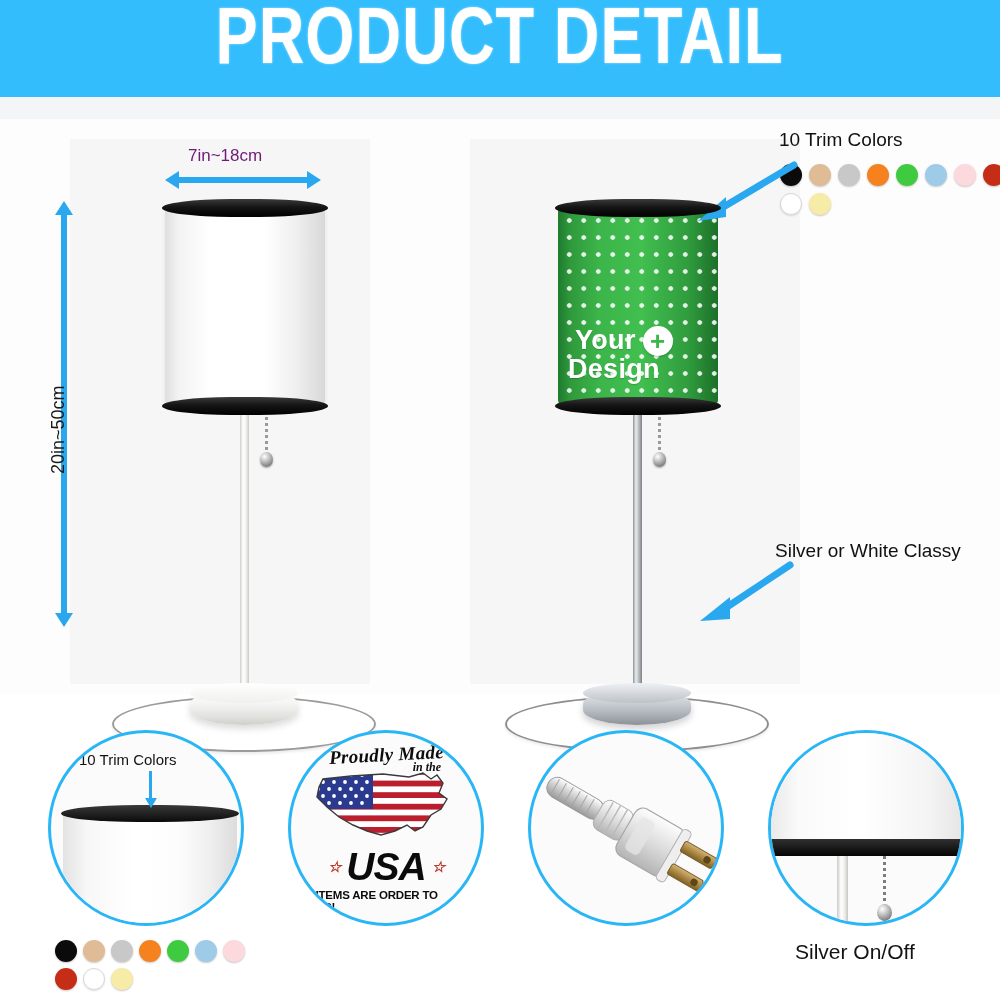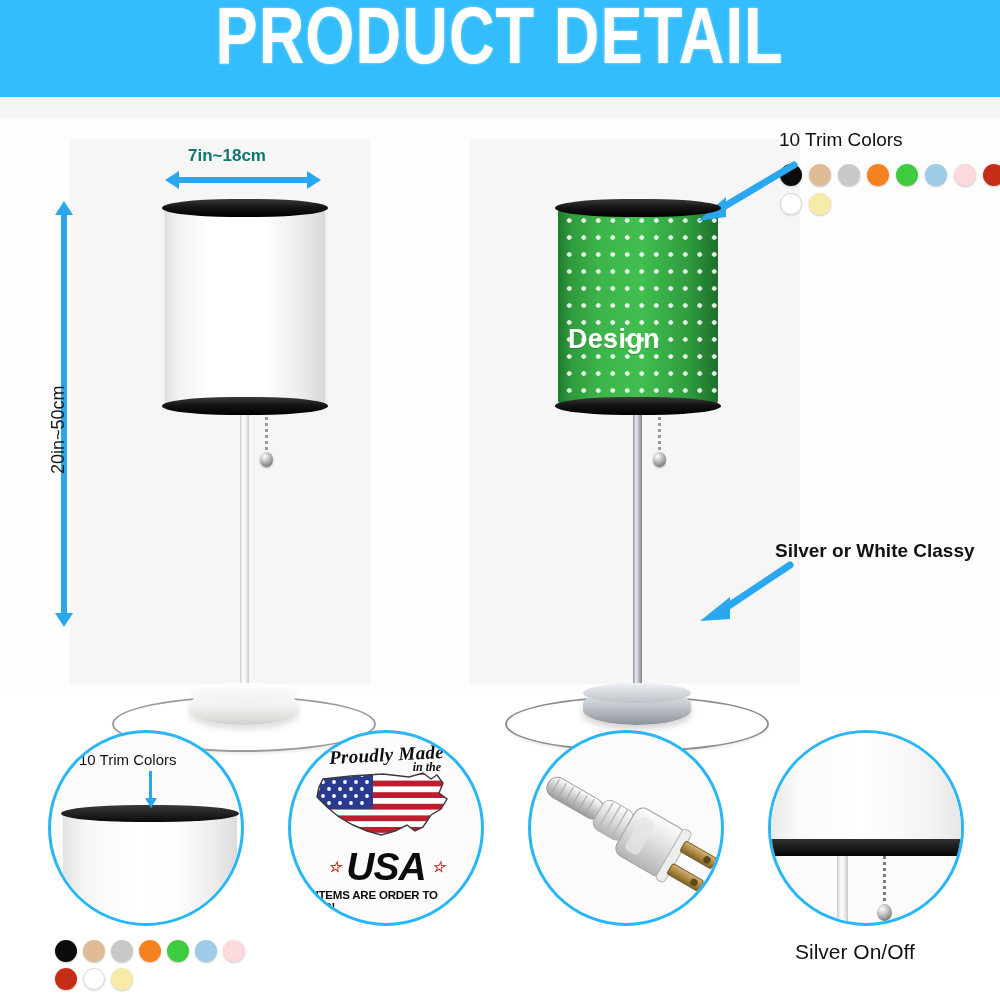--- a/index.html
+++ b/index.html
@@ -136,21 +136,21 @@
     background-image:repeating-linear-gradient(180deg,#9a9a9a 0 3px, transparent 3px 6px);
   }
   .chain-ball{
     position:absolute; width:13px; height:15px; border-radius:50% 50% 48% 48%;
     background:radial-gradient(circle at 35% 30%, #ffffff 0%, #cfcfcf 28%, #8c8c8c 68%, #5d5d5d 100%);
     box-shadow:0 1px 2px rgba(0,0,0,.3);
   }
 
   
   .meas-label{
-    position:absolute; color:#0f766e; font-size:17px; font-weight:700;
+    position:absolute; color:#701a75; font-size:17px; font-weight:400;
     white-space:nowrap;
   }
   .harrow{
     position:absolute; height:6px; background:#2aa8ef;
   }
   .harrow:before,.harrow:after{
     content:""; position:absolute; top:-6px;
     border-top:9px solid transparent; border-bottom:9px solid transparent;
   }
   .harrow:before{ left:-13px; border-right:14px solid #2aa8ef; }
@@ -295,20 +295,24 @@
     <div class="base base-white" style="left:25px; top:490px;">
       <div class="base-top base-top-white"></div>
     </div>
   </div>
 
   <div class="lamp" style="left:558px; top:80px;">
     <div class="shade" style="left:0; top:0;">
       <div class="shade-body shade-green">
         <div class="dots"></div>
         <div class="shade-design">
+          <div class="design-line1">
+            <span>Your</span>
+            <span class="plus-badge">+</span>
+          </div>
           <div class="design-line2">Design</div>
         </div>
       </div>
       <div class="trim-top"></div>
       <div class="trim-bottom"></div>
     </div>
     <div class="chain" style="left:100px; top:212px; height:44px;"></div>
     <div class="chain-ball" style="left:95px; top:253px;"></div>
     <div class="pole pole-silver" style="left:75px; top:212px; height:288px;"></div>
     <div class="cord-ring silver" style="left:-53px; top:497px;"></div>
@@ -331,21 +335,21 @@
     <div class="swatch" style="background:#f7eba8;"></div>
   </div>
 
   <svg class="diag-arrow" style="left:692px; top:38px;" width="110" height="70" viewBox="0 0 110 70">
     <g stroke="#2aa8ef" stroke-width="7" fill="none" stroke-linecap="round">
       <line x1="102" y1="8" x2="28" y2="52"></line>
     </g>
     <polygon points="6,64 34,40 34,60" fill="#2aa8ef"></polygon>
   </svg>
 
-  <div class="callout-text" style="left:775px; top:421px;font-weight:bold;">Silver or White Classy</div>
+  <div class="callout-text" style="left:775px; top:421px;">Silver or White Classy</div>
   <svg class="diag-arrow" style="left:690px; top:430px;" width="110" height="80" viewBox="0 0 110 80">
     <g stroke="#2aa8ef" stroke-width="7" fill="none" stroke-linecap="round">
       <line x1="100" y1="16" x2="34" y2="60"></line>
     </g>
     <polygon points="10,72 40,48 40,70" fill="#2aa8ef"></polygon>
   </svg>
 
 </div>
 
 <div class="circles">

